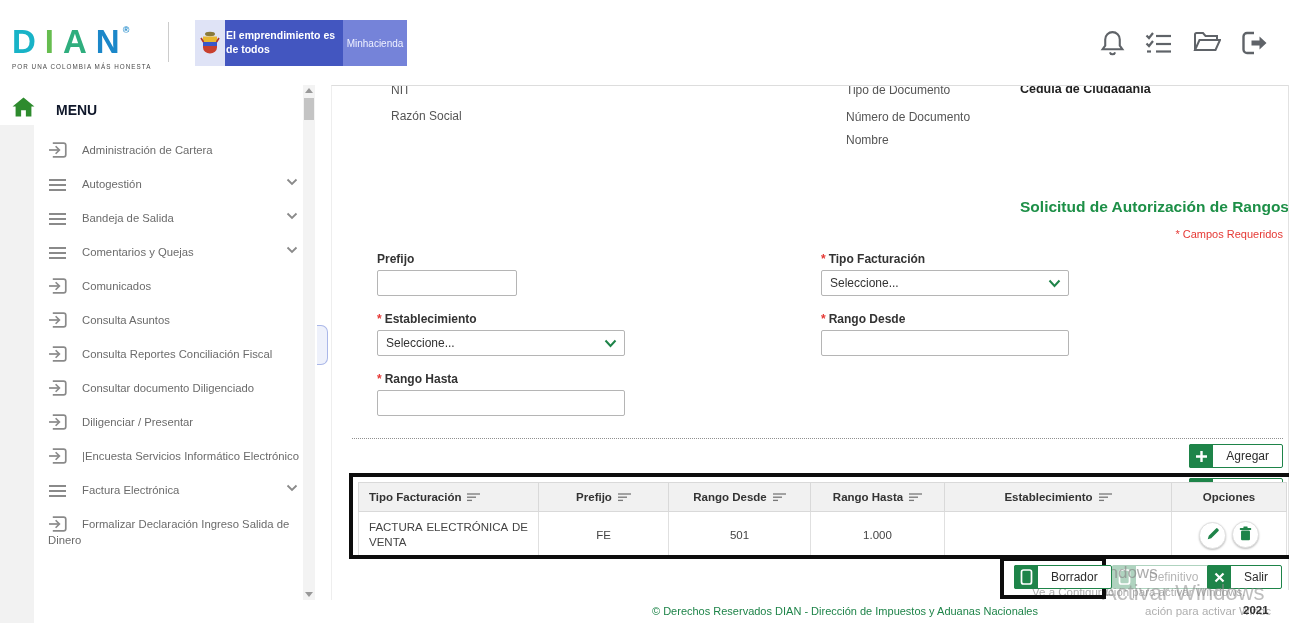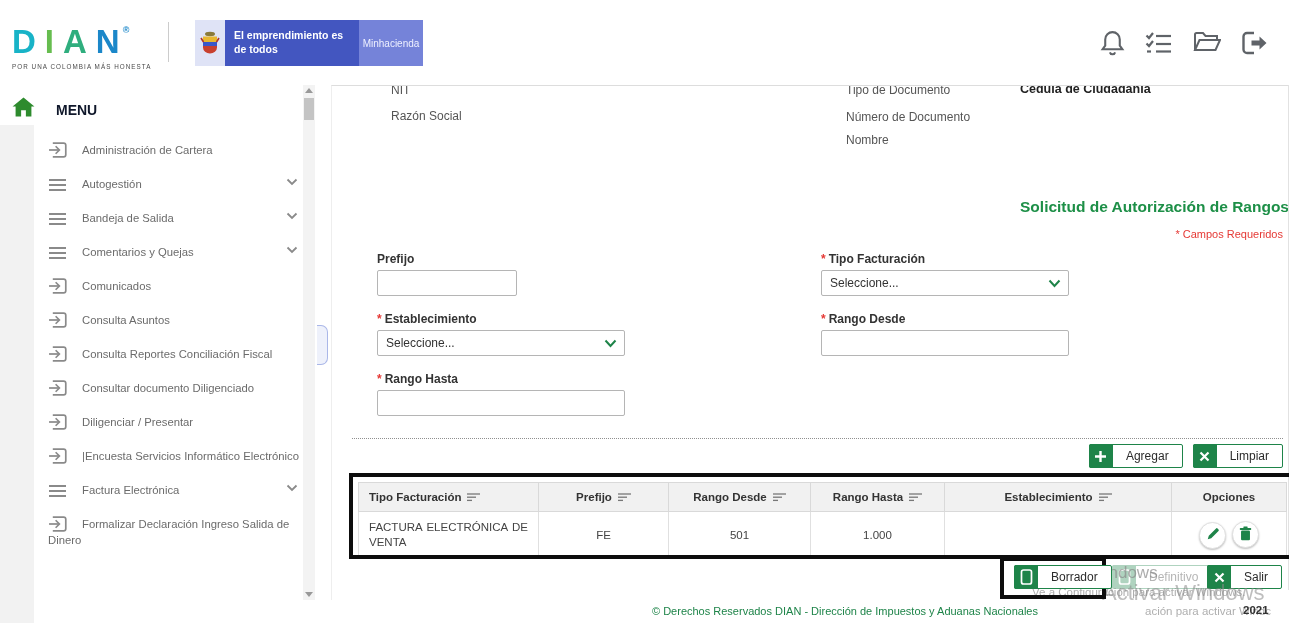--- a/index.html
+++ b/index.html
@@ -8,21 +8,21 @@
 
   
   .topbar{position:absolute;left:0;top:0;width:100%;height:85px;background:#fff;z-index:4;}
   .brand{position:absolute;left:12px;top:13px;width:175px;}
   .brand-word{font-size:33px;font-weight:bold;letter-spacing:9px;line-height:34px;white-space:nowrap;}
   .brand-mark{font-size:9px;vertical-align:20px;color:#1b87c9;margin-left:-6px;}
   .brand-tagline{font-size:6.3px;letter-spacing:1.05px;color:#4a4a4a;margin-top:4px;white-space:nowrap;}
   .hdr-divider{position:absolute;left:168px;top:22px;width:1px;height:40px;background:#ccc;}
   .gov-badge{position:absolute;left:195px;top:20px;height:46px;display:flex;}
   .crest-box{width:30px;background:#dfe3f6;display:flex;align-items:center;justify-content:center;}
-  .slogan-box{width:116px;background:#4356c0;color:#fff;font-size:10.5px;font-weight:bold;line-height:1.3;display:flex;align-items:center;padding:0 9px;}
+  .slogan-box{width:116px;background:#4356c0;color:#fff;font-size:10.5px;font-weight:bold;line-height:1.3;display:flex;align-items:center;padding:0 1px;}
   .ministry-box{width:64px;background:#7583d9;color:#eef0ff;font-size:10px;display:flex;align-items:center;justify-content:center;}
   .header-icons{position:absolute;right:28px;top:29px;display:flex;gap:20px;align-items:center;}
   .hicon{background:none;border:none;padding:0;cursor:pointer;line-height:0;}
 
   
   .sidebar{position:absolute;left:0;top:85px;width:330px;height:515px;background:#fff;overflow:hidden;}
   .rail{position:absolute;left:0;top:40px;width:34px;height:475px;background:#f2f2f2;}
   .home-btn{position:absolute;left:12px;top:12px;background:none;border:none;padding:0;cursor:pointer;line-height:0;}
   .menu-title{position:absolute;left:56px;top:17px;font-size:14px;font-weight:bold;color:#0f172a;}
   #menu-list{position:absolute;left:0;top:48px;width:316px;list-style:none;margin:0;padding:0;}
@@ -41,21 +41,21 @@
   .acct-label{position:absolute;font-size:12px;color:#555;}
   .acct-value{position:absolute;font-size:12.5px;font-weight:bold;color:#222;}
   .form-title{position:absolute;left:0;top:112px;width:100%;text-align:right;font-size:15.5px;font-weight:bold;color:#1d8f47;margin:0;}
   .req-note{position:absolute;right:6px;top:142px;font-size:11px;color:#e53935;}
   .fld-label{position:absolute;font-size:12px;font-weight:bold;color:#333;}
   .req{color:#e53935;margin-right:3px;}
   .tbox{position:absolute;height:26px;border:1px solid #b5b5b5;border-radius:2px;padding:0 6px;font-size:12px;color:#333;background:#fff;box-sizing:border-box;}
   .selbox{position:absolute;height:26px;border:1px solid #b5b5b5;border-radius:2px;background:#fff;font-size:12px;color:#333;display:flex;align-items:center;padding:0 26px 0 8px;box-sizing:border-box;cursor:pointer;}
   .selbox .chev{position:absolute;right:7px;top:8px;line-height:0;}
   .dotted-sep{position:absolute;left:20px;right:6px;top:352px;border-top:1px dotted #8f8f8f;}
-  .action-row{position:absolute;top:358px;right:6px;display:flex;gap:10px;}
+  .action-row{position:absolute;top:358px;right:6px;display:flex;gap:10px;flex-direction:column;}
   .gbtn{display:inline-flex;align-items:center;height:24px;background:#fff;border:1px solid #1e8449;border-radius:2px;font-size:12px;color:#2b2b2b;cursor:pointer;padding:0;font-family:inherit;}
   .gbtn-sq{width:24px;height:24px;background:#1e8449;display:flex;align-items:center;justify-content:center;margin:-1px 0 -1px -1px;border-radius:2px 0 0 2px;line-height:0;}
   .gbtn-lbl{padding:0 13px;}
   .gbtn.disabled{opacity:.35;cursor:default;}
 
   .anno-box{position:absolute;border:4px solid #0d0d0d;z-index:7;pointer-events:none;background:transparent;box-sizing:border-box;}
   .anno-table{left:17px;top:387px;width:946px;height:86px;}
   .anno-borrador{left:668px;top:471px;width:106px;height:42px;}
 
   .range-table{position:absolute;left:26px;top:396px;width:928px;border-collapse:collapse;table-layout:fixed;background:#fff;z-index:2;}

